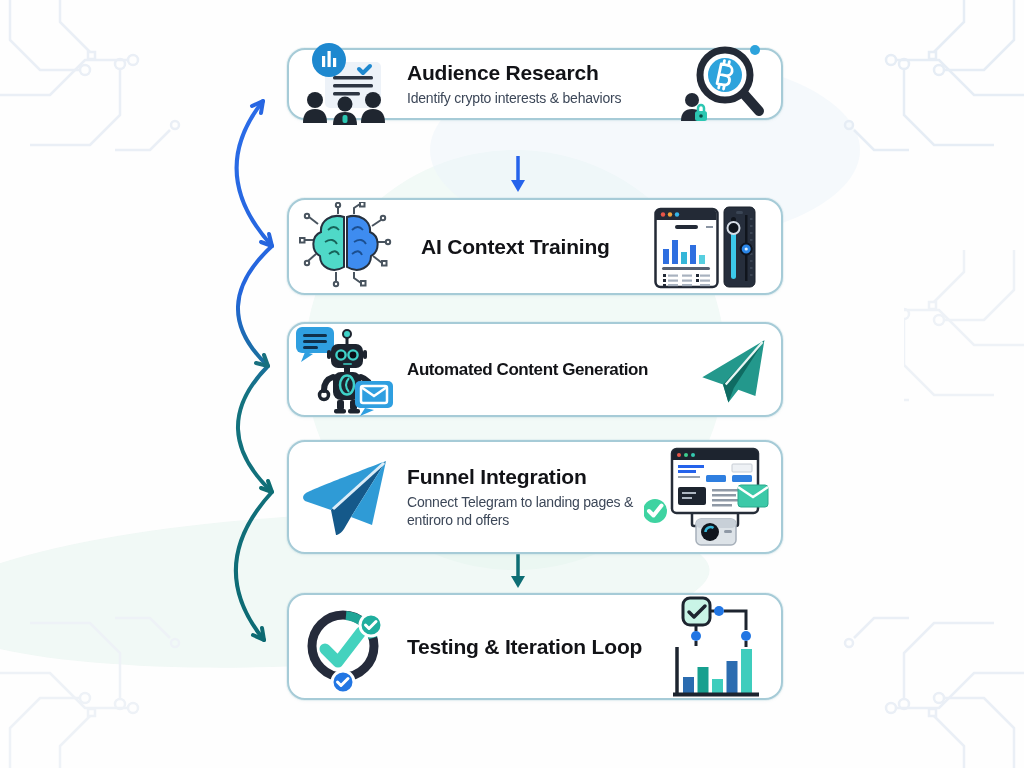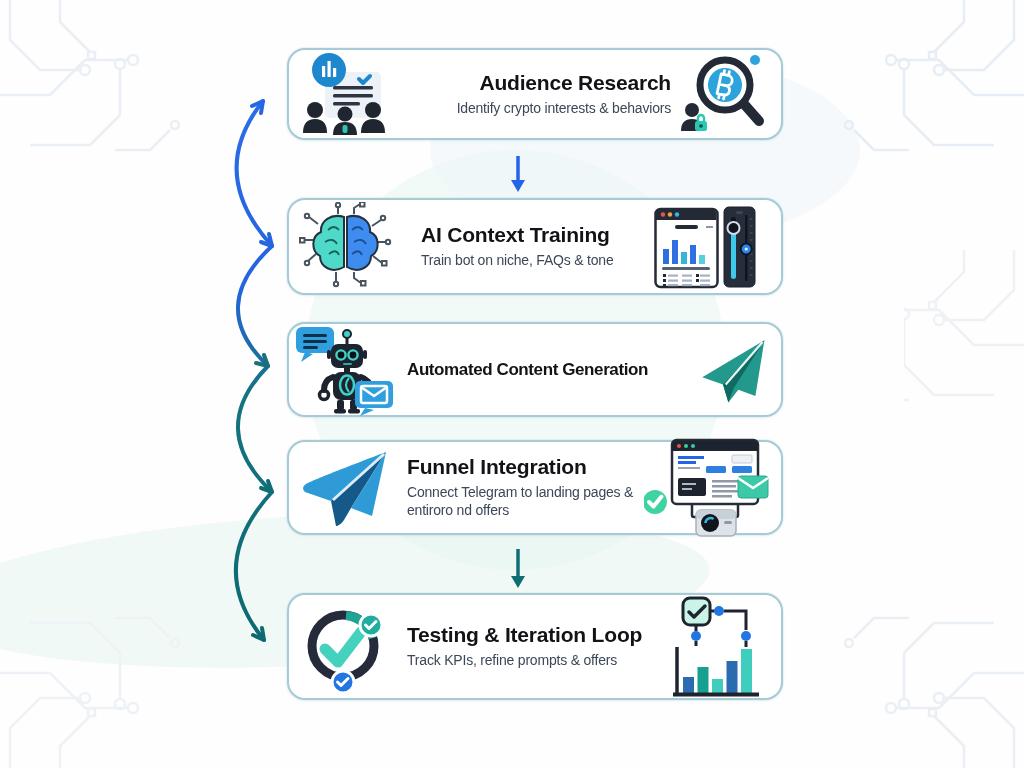--- a/index.html
+++ b/index.html
@@ -14,24 +14,24 @@
   .blob-c{left:430px;top:55px;width:430px;height:190px;background:#ebf3fa;opacity:.45;}
 
   .cir{position:absolute;z-index:0;pointer-events:none;}
 
   .overlay{position:absolute;left:0;top:0;z-index:2;pointer-events:none;}
 
   .card{position:absolute;left:287px;width:496px;background:#ffffff;
         border:2px solid #a6cbd7;border-radius:18px;box-sizing:border-box;
         display:flex;align-items:center;padding:0 10px 0 4px;z-index:3;
         box-shadow:0 0 0 1px rgba(186,220,228,.25), 0 1px 3px rgba(130,170,185,.12);}
-  .c1{top:48px;height:92px;text-align:right;}
+  .c1{top:48px;height:72px;}
   .c2{top:198px;height:97px;gap:14px;}
   .c3{top:322px;height:95px;}
-  .c4{top:440px;height:95px;}
+  .c4{top:440px;height:114px;}
   .c5{top:593px;height:107px;}
 
   .ic{flex:none;display:flex;align-items:center;justify-content:center;}
   .ic-l{width:104px;}
   .txt{flex:1;padding-left:10px;min-width:0;}
   .title{font-size:21px;font-weight:700;color:#121317;letter-spacing:-0.2px;white-space:nowrap;}
   .c3 .title{font-size:17px;letter-spacing:-0.4px;}
   .sub{font-size:14px;color:#3c4758;margin-top:5px;line-height:1.28;letter-spacing:-0.2px;max-width:290px;}
   .c4 .sub{max-width:258px;}
 </style>
@@ -185,21 +185,20 @@
         </g>
         <g stroke="#1b4f91" stroke-width="1.8" fill="none">
           <path d="M54 28 q6 -6 11 0"></path>
             <path d="M56 40 q8 -5 12 2"></path>
             <path d="M54 52 q7 -6 10 1"></path>
         </g>
       </svg>
     </div>
     <div class="txt">
       <div class="title">AI Context Training</div>
-      <div class="sub">Train bot on niche, FAQs &amp; tone</div>
     </div>
     <div class="ic" style="width:122px">
       <svg width="112" height="92" viewBox="0 0 112 92">
         <rect x="1.5" y="8" width="62" height="78" rx="5" fill="#ffffff" stroke="#232a36" stroke-width="2.5"></rect>
         <path d="M1.5 13 a5 5 0 0 1 5 -5 h51 a5 5 0 0 1 5 5 v6 h-61 z" fill="#232a36"></path>
         <circle cx="9" cy="13.5" r="2.2" fill="#e85548"></circle>
           <circle cx="16" cy="13.5" r="2.2" fill="#f2a33c"></circle>
           <circle cx="23" cy="13.5" r="2.2" fill="#35b6e8"></circle>
         <rect x="21" y="24" width="23" height="4" rx="2" fill="#232a36"></rect>
         <rect x="52" y="25" width="7" height="2" fill="#8a94a2"></rect>
@@ -349,21 +348,20 @@
         <path d="M 49 17.4 A 31 31 0 0 1 76 40" fill="none" stroke="#1fa596" stroke-width="9"></path>
         <path d="M28 51 L41 64 L64 34" stroke="#44d2be" stroke-width="11" fill="none" stroke-linecap="round" stroke-linejoin="round"></path>
         <circle cx="74" cy="27" r="11" fill="#1fae9e" stroke="#ffffff" stroke-width="3"></circle>
         <path d="M68.5 27 l3.5 3.5 l7 -7" stroke="#ffffff" stroke-width="3" fill="none" stroke-linecap="round" stroke-linejoin="round"></path>
         <circle cx="46" cy="84" r="11" fill="#2276e3" stroke="#ffffff" stroke-width="3"></circle>
         <path d="M40.5 84 l3.5 3.5 l7 -7" stroke="#ffffff" stroke-width="3" fill="none" stroke-linecap="round" stroke-linejoin="round"></path>
       </svg>
     </div>
     <div class="txt">
       <div class="title">Testing &amp; Iteration Loop</div>
-      <div class="sub">Track KPIs, refine prompts &amp; offers</div>
     </div>
     <div class="ic" style="width:108px">
       <svg width="100" height="104" viewBox="0 0 100 104">
         <g stroke="#1d242f" stroke-width="3" fill="none">
           <path d="M43 16 h5"></path>
             <path d="M57 16 h22 v19"></path>
           <path d="M29 30 v6"></path>
             <path d="M29 46 v5"></path>
             <path d="M79 46 v6"></path>
         </g>

